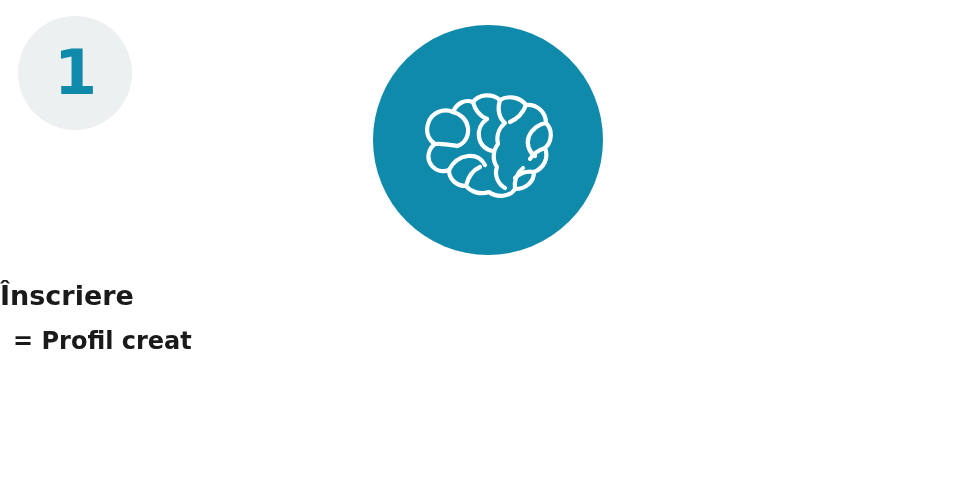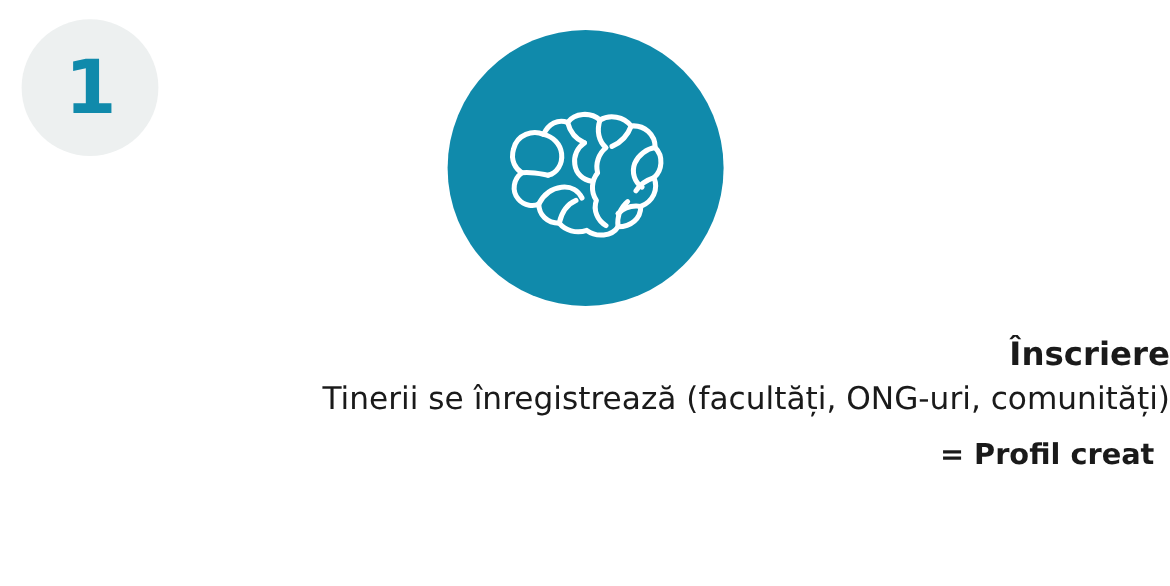--- a/index.html
+++ b/index.html
@@ -55,21 +55,21 @@
   }
   .icon-circle svg {
     display: block;
   }
   
   .caption {
     position: absolute;
     left: 0;
     top: 278px;
     width: 975px;
-    text-align: right;
+    text-align: left;
   }
   .caption-title {
     font-size: 27px;
     font-weight: bold;
     color: #1a1a1a;
     line-height: 1.3;
     margin: 0 0 4px 0;
   }
   .caption-desc {
     font-size: 26px;
@@ -125,17 +125,16 @@
         <path d="M133 47 C126 48 119 53 116 60 C113 68 116 76 122 80"></path>
         <path d="M132 72 C126 74 120 78 117 83"></path>
         <path d="M121 96 C114 95 107 97 102 102"></path>
         <path d="M102 113 C101 105 104 97 110 92"></path>
       </svg>
     </span>
   </div>
 
   <div class="caption">
     <div class="caption-title">Înscriere</div>
-    <div class="caption-desc">Tinerii se înregistrează (facultăți, ONG-uri, comunități)</div>
     <div class="caption-result">= Profil creat</div>
   </div>
 
 </div>
 
 </body></html>

